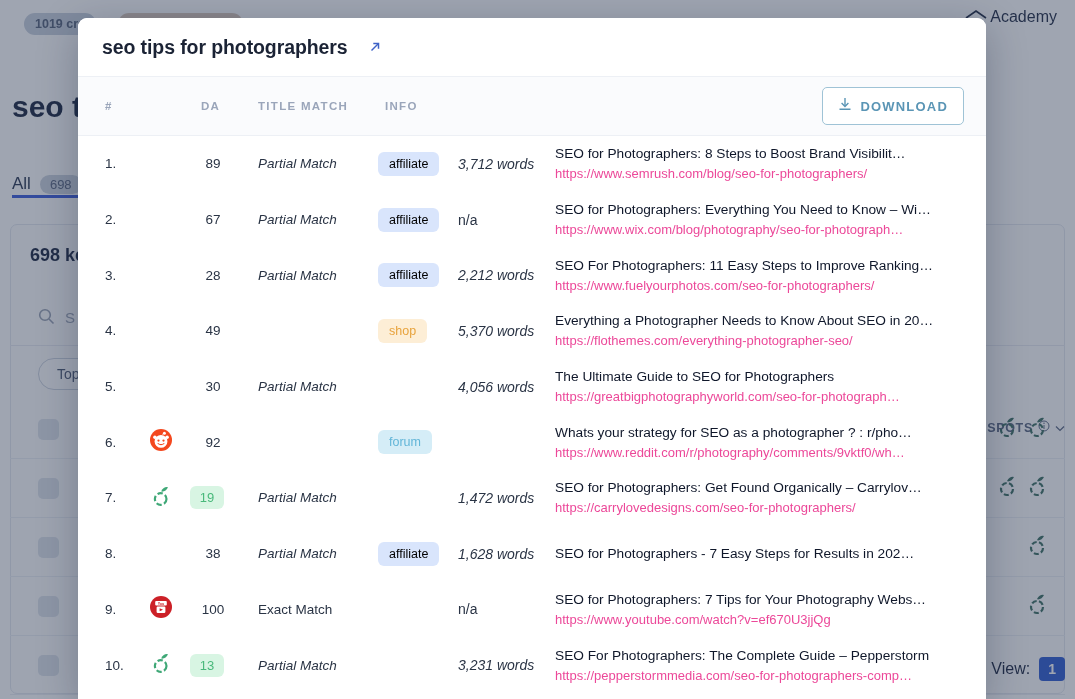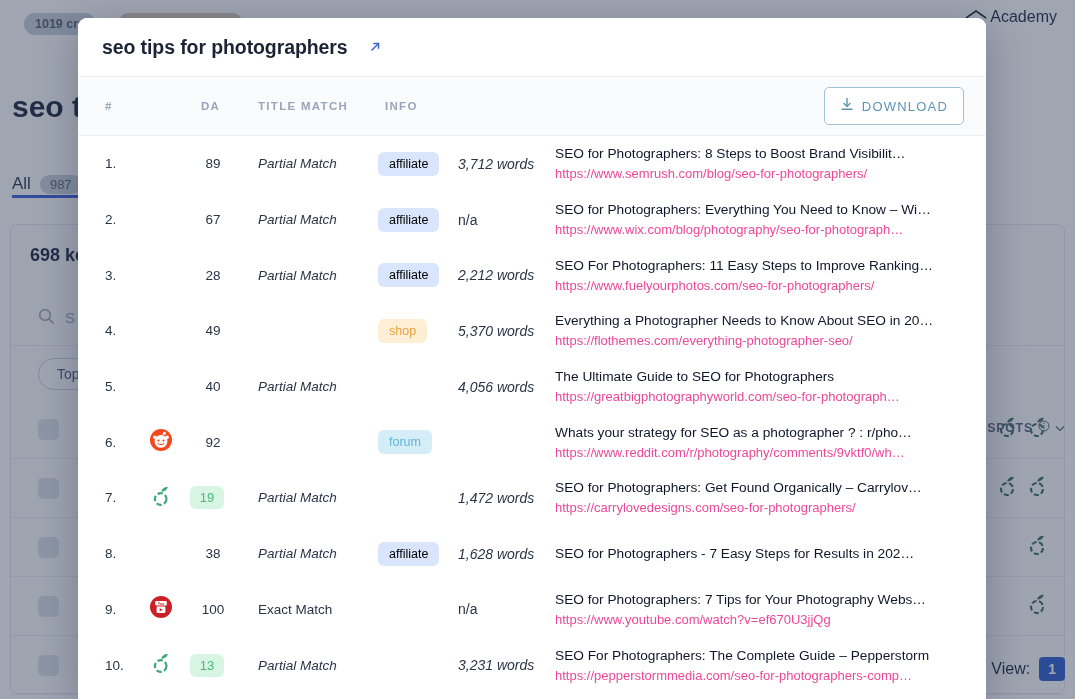--- a/index.html
+++ b/index.html
@@ -149,21 +149,21 @@
   .th-num   { left: 27px; }
   .th-da    { left: 123px; }
   .th-title { left: 180px; }
   .th-info  { left: 307px; }
   .download-btn {
     position: absolute; right: 22px;
     display: flex; align-items: center; gap: 8px;
     border: 1px solid #9fc3d6; border-radius: 5px;
     padding: 9px 15px;
     color: #5a95b5; background: #fff;
-    font-size: 13px; letter-spacing: 1.2px; font-weight: 400;
+    font-size: 13px; letter-spacing: 1.2px; font-weight: 700;
     cursor: pointer;
   }
 
   .table-body { flex: 1 1 auto; overflow: hidden; }
   .row {
     height: 55.7px;
     display: flex; align-items: center;
     position: relative;
     padding: 0;
   }
@@ -235,21 +235,21 @@
             <path d="M3 10 L13 3 L23 10" fill="none" stroke="#1f2a44" stroke-width="1.6"></path>
           </svg>
       </span>
       <span>Academy</span>
     </div>
 
     <div class="bg-title">seo ti</div>
 
     <div class="bg-tabs">
       <span>All</span>
-      <span class="bg-tab-count">987</span>
+      <span class="bg-tab-count">698</span>
     </div>
     <div class="bg-tab-underline"></div>
 
     <div class="bg-panel"></div>
     <div class="bg-panel-title">698 ke</div>
 
     <div class="bg-search">
       <span>
         <svg width="17" height="17" viewBox="0 0 17 17">
             <circle cx="7" cy="7" r="5.3" fill="none" stroke="#9aa3b4" stroke-width="1.6"></circle>
@@ -403,21 +403,21 @@
         <div class="c-da">49</div>
         <div class="c-badge shop">shop</div>
         <div class="c-words">5,370 words</div>
         <div class="c-main">
           <div class="t">Everything a Photographer Needs to Know About SEO in 20…</div>
           <div class="u">https://flothemes.com/everything-photographer-seo/</div>
         </div>
       </div>
       <div class="row">
         <div class="c-num">5.</div>
-        <div class="c-da">40</div>
+        <div class="c-da">30</div>
         <div class="c-match">Partial Match</div>
         <div class="c-words">4,056 words</div>
         <div class="c-main">
           <div class="t">The Ultimate Guide to SEO for Photographers</div>
           <div class="u">https://greatbigphotographyworld.com/seo-for-photograph…</div>
         </div>
       </div>
       <div class="row">
         <div class="c-num">6.</div>
         <div class="c-favicon">

